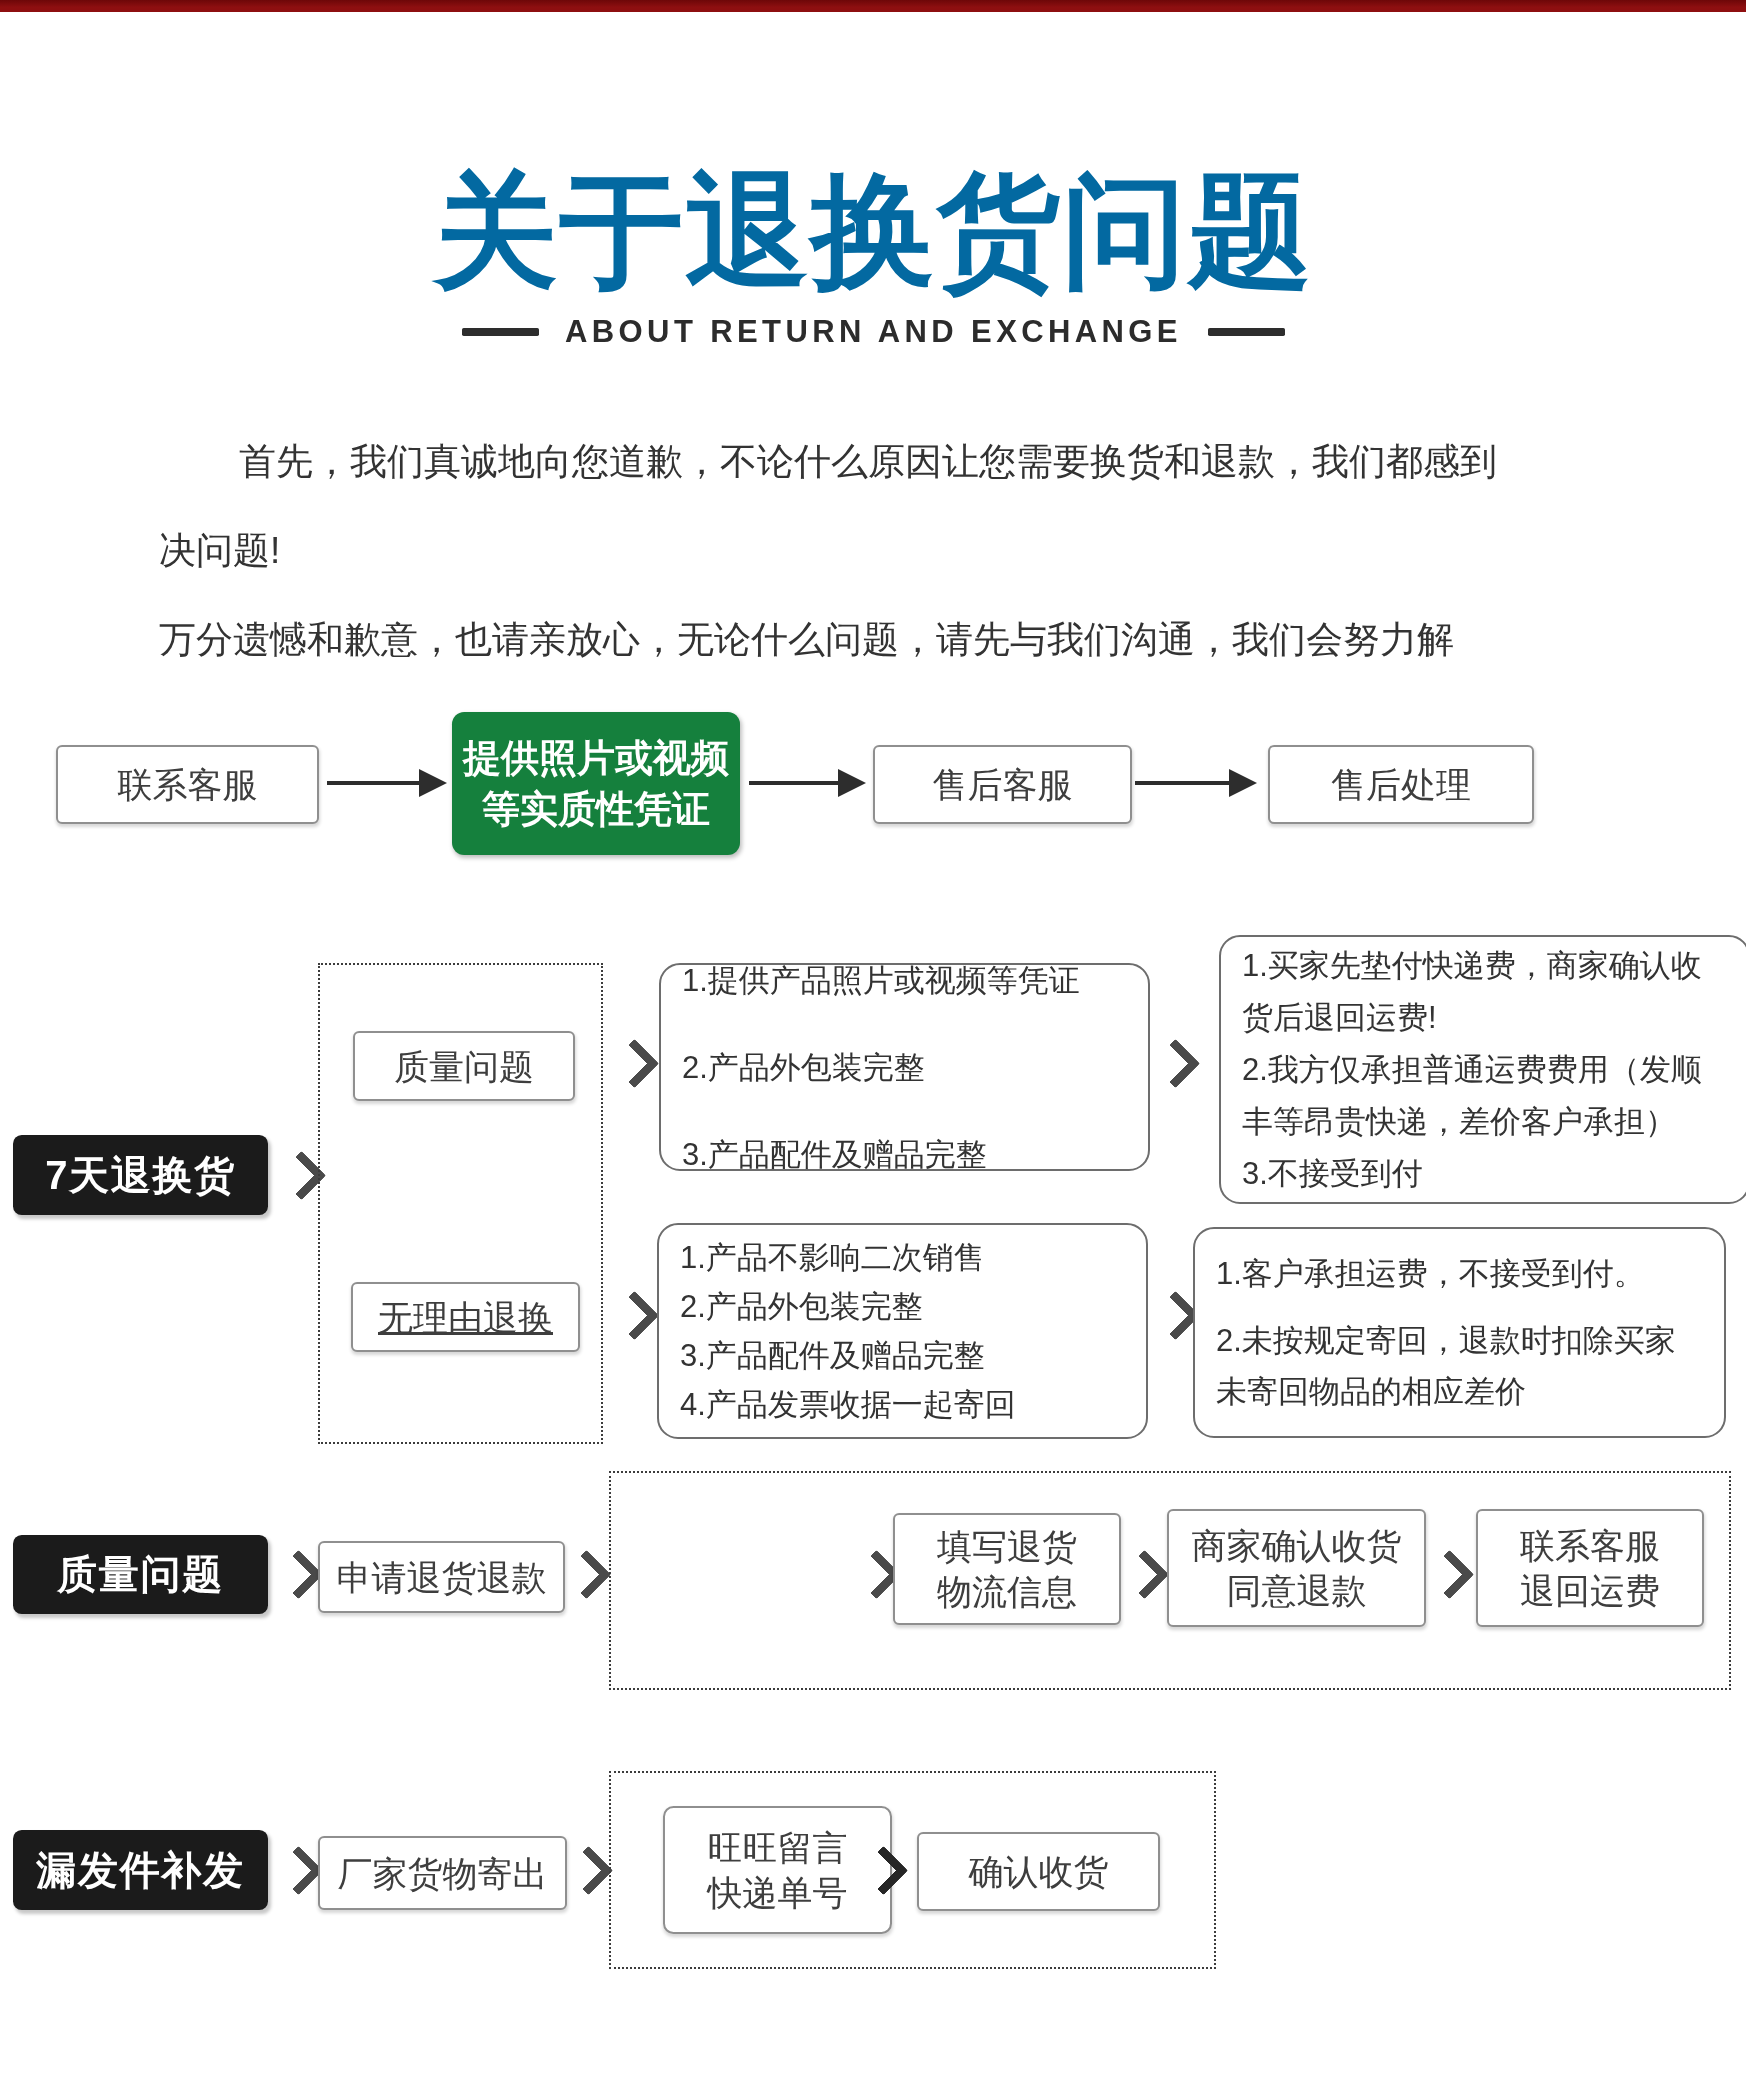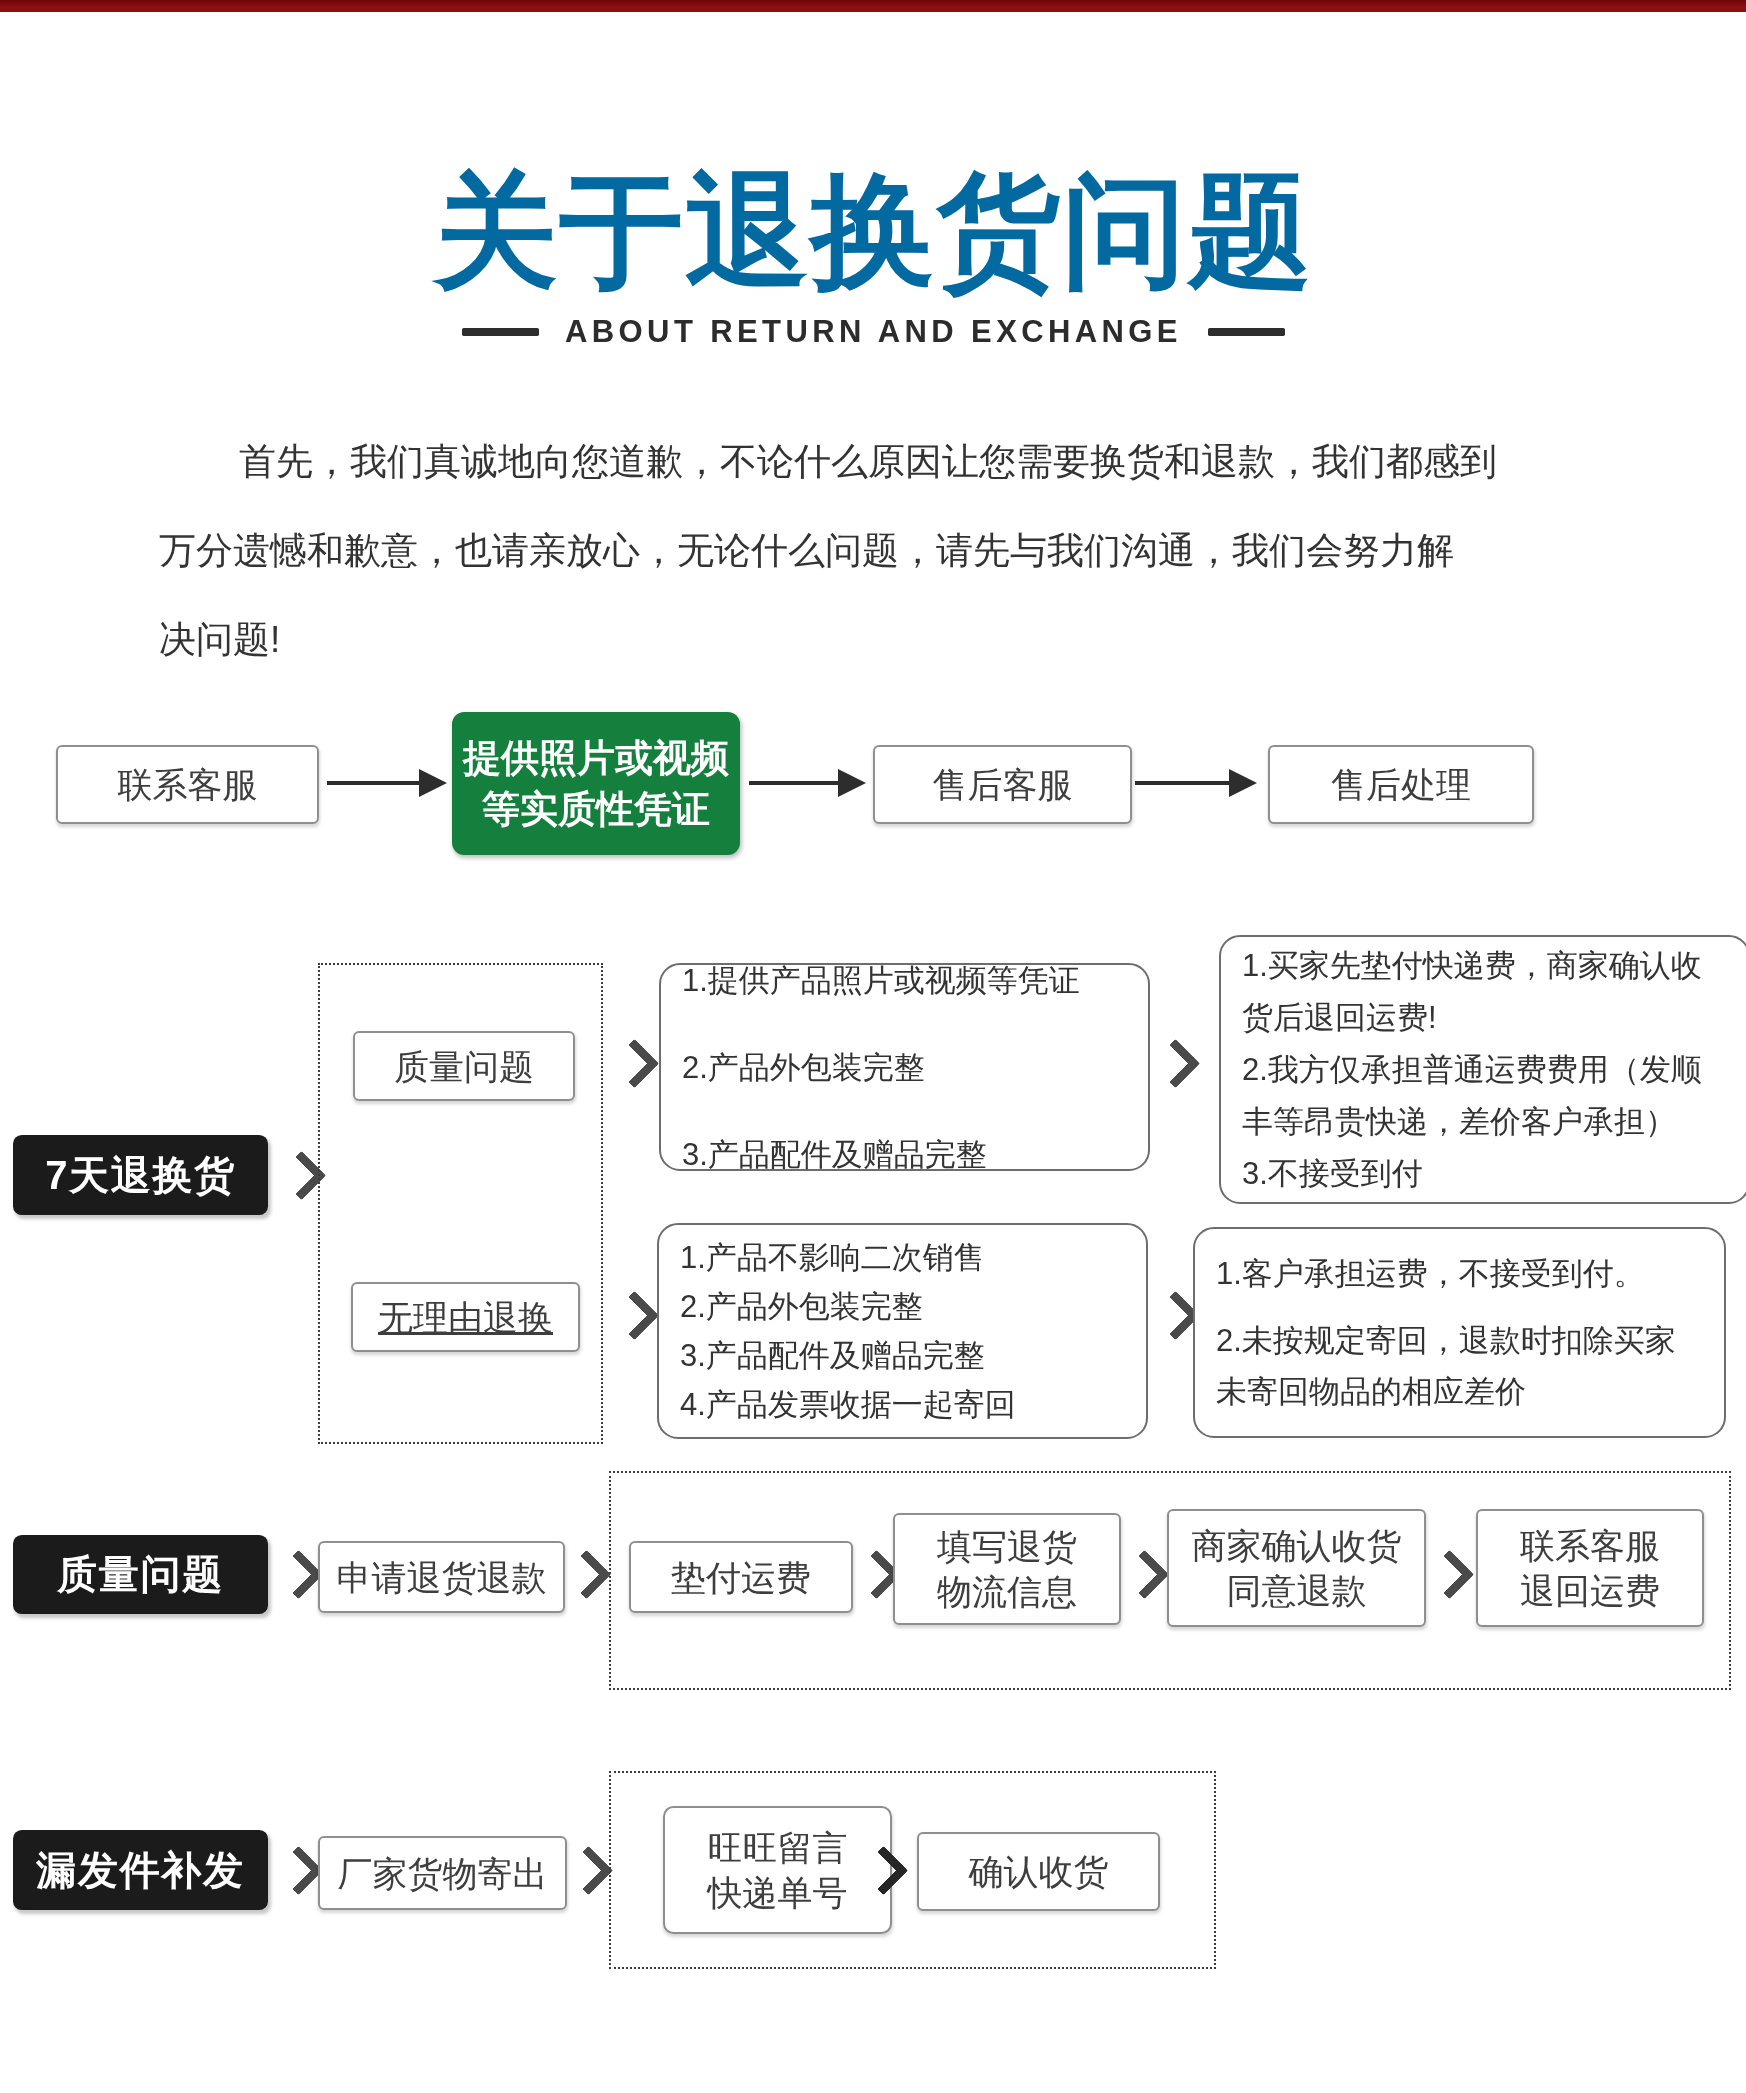--- a/index.html
+++ b/index.html
@@ -59,22 +59,22 @@
 
   <div class="title">关于退换货问题</div>
   <div class="subrow">
     <div class="dash"></div>
     <div class="subtitle">ABOUT RETURN AND EXCHANGE</div>
     <div class="dash"></div>
   </div>
 
   <div class="intro">
     <div class="l1">首先，我们真诚地向您道歉，不论什么原因让您需要换货和退款，我们都感到</div>
+    <div>决问题!</div>
     <div>万分遗憾和歉意，也请亲放心，无论什么问题，请先与我们沟通，我们会努力解</div>
-    <div>决问题!</div>
   </div>
 
   <div class="wbox" style="left:56px;top:745px;width:259px;height:75px;">联系客服</div>
   <div class="arrow" style="left:327px;top:781px;width:94px;"></div>
   <div class="bigblack" style="left:452px;top:712px;width:288px;height:143px;">提供照片或视频
 等实质性凭证</div>
   <div class="arrow" style="left:749px;top:781px;width:91px;"></div>
   <div class="wbox" style="left:873px;top:745px;width:255px;height:75px;">售后客服</div>
   <div class="arrow" style="left:1135px;top:781px;width:96px;"></div>
   <div class="wbox" style="left:1268px;top:745px;width:262px;height:75px;">售后处理</div>
@@ -110,21 +110,20 @@
   <div class="cond condD" style="left:1193px;top:1227px;width:533px;height:211px;">
     <div class="ci">1.客户承担运费，不接受到付。</div>
     <div class="ci">2.未按规定寄回，退款时扣除买家未寄回物品的相应差价</div>
   </div>
 
   <div class="bbox" style="left:13px;top:1535px;width:255px;height:79px;">质量问题</div>
   <div class="chev" style="left:281px;top:1557px;"></div>
   <div class="wbox" style="left:318px;top:1541px;width:243px;height:68px;">申请退货退款</div>
   <div class="chev" style="left:569px;top:1557px;"></div>
   <div class="dotbox" style="left:609px;top:1471px;width:1118px;height:215px;"></div>
-  <div class="wbox" style="left:629px;top:1541px;width:220px;height:68px;">垫付运费</div>
   <div class="chev" style="left:859px;top:1557px;"></div>
   <div class="wbox" style="left:893px;top:1513px;width:224px;height:108px;">填写退货
 物流信息</div>
   <div class="chev" style="left:1127px;top:1557px;"></div>
   <div class="wbox" style="left:1167px;top:1509px;width:255px;height:114px;">商家确认收货
 同意退款</div>
   <div class="chev" style="left:1432px;top:1557px;"></div>
   <div class="wbox" style="left:1476px;top:1509px;width:224px;height:114px;">联系客服
 退回运费</div>
 

